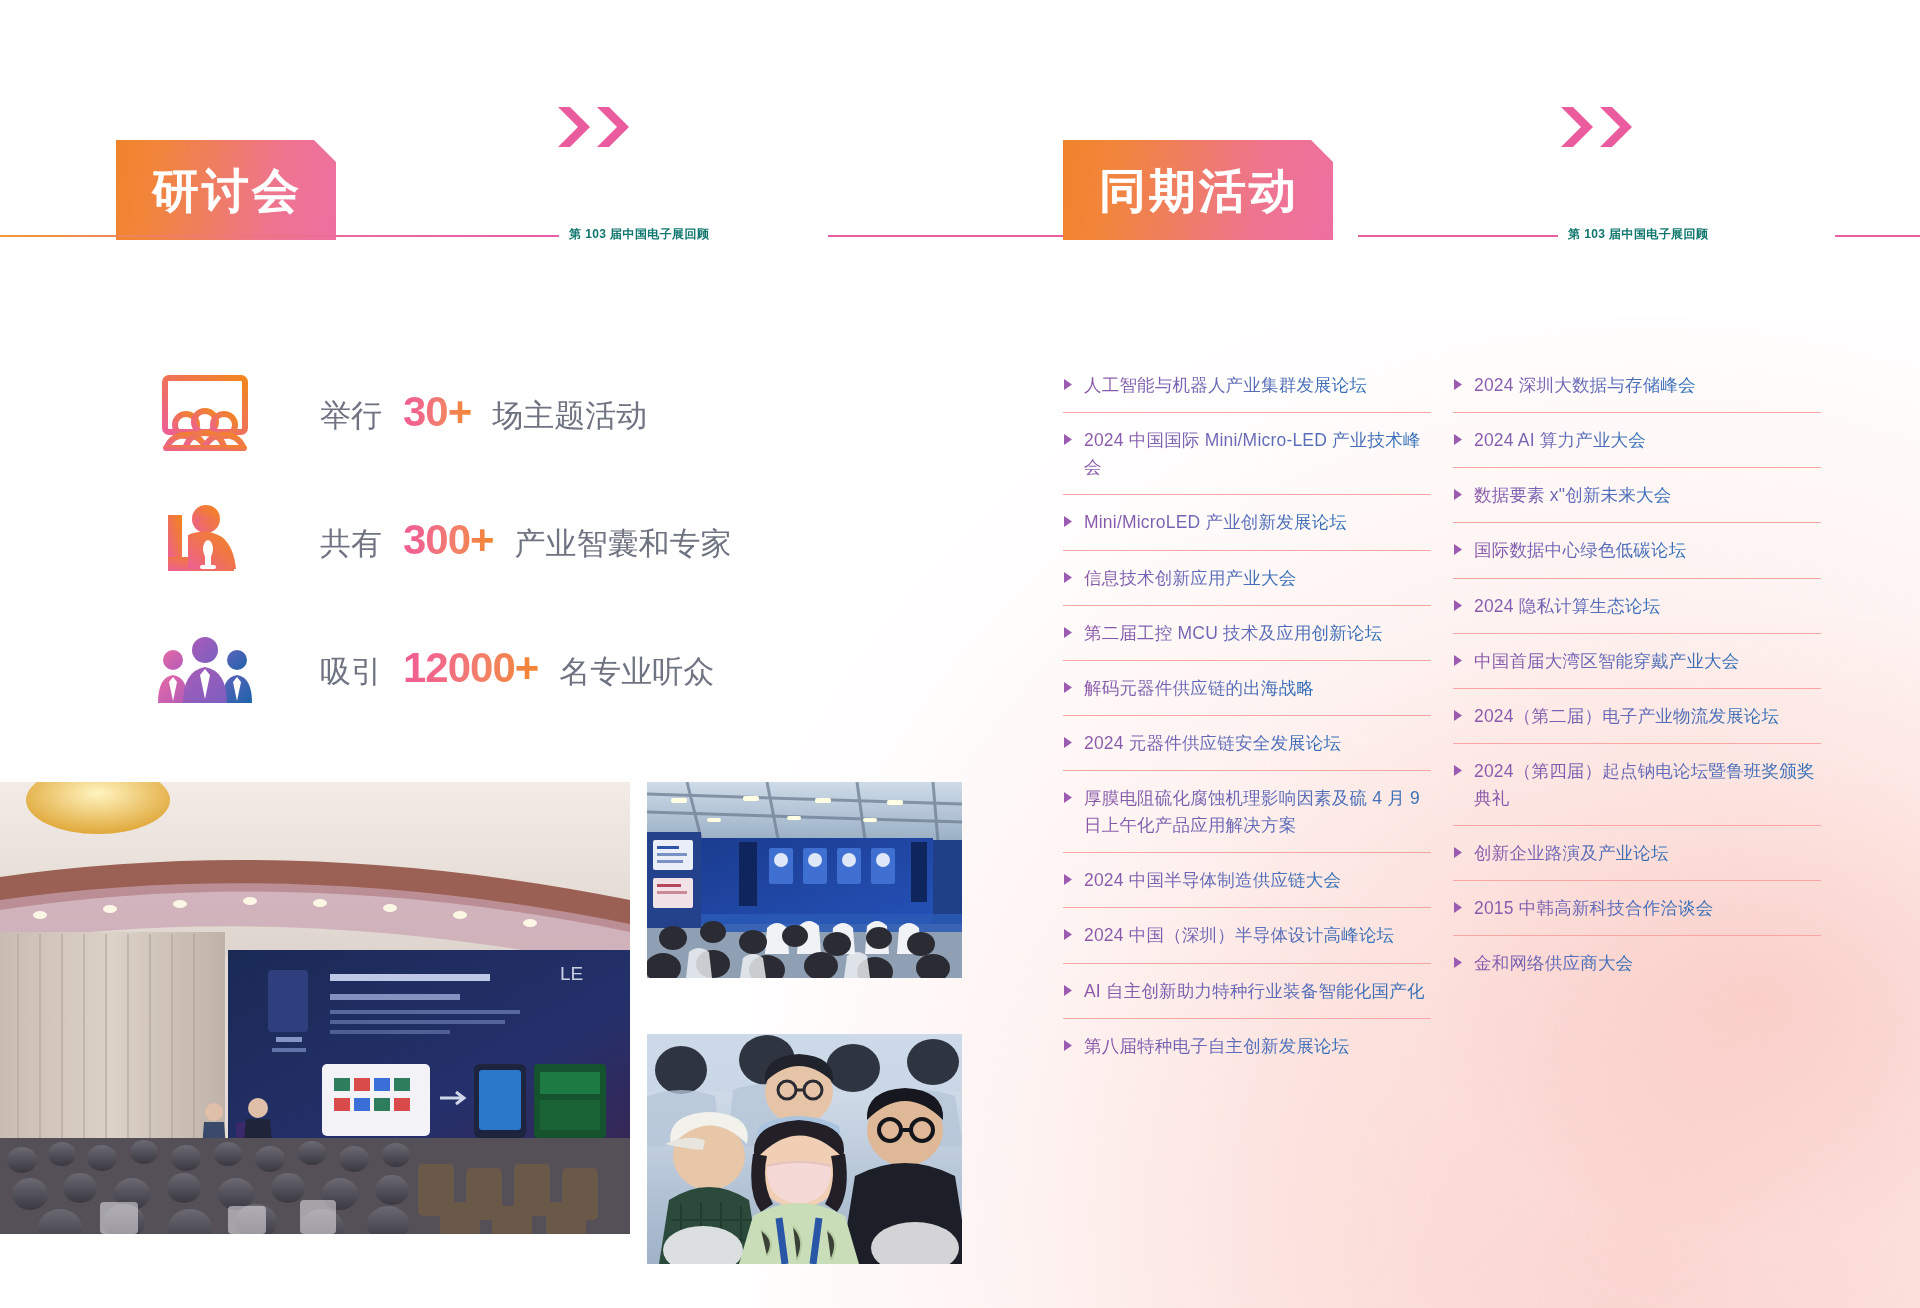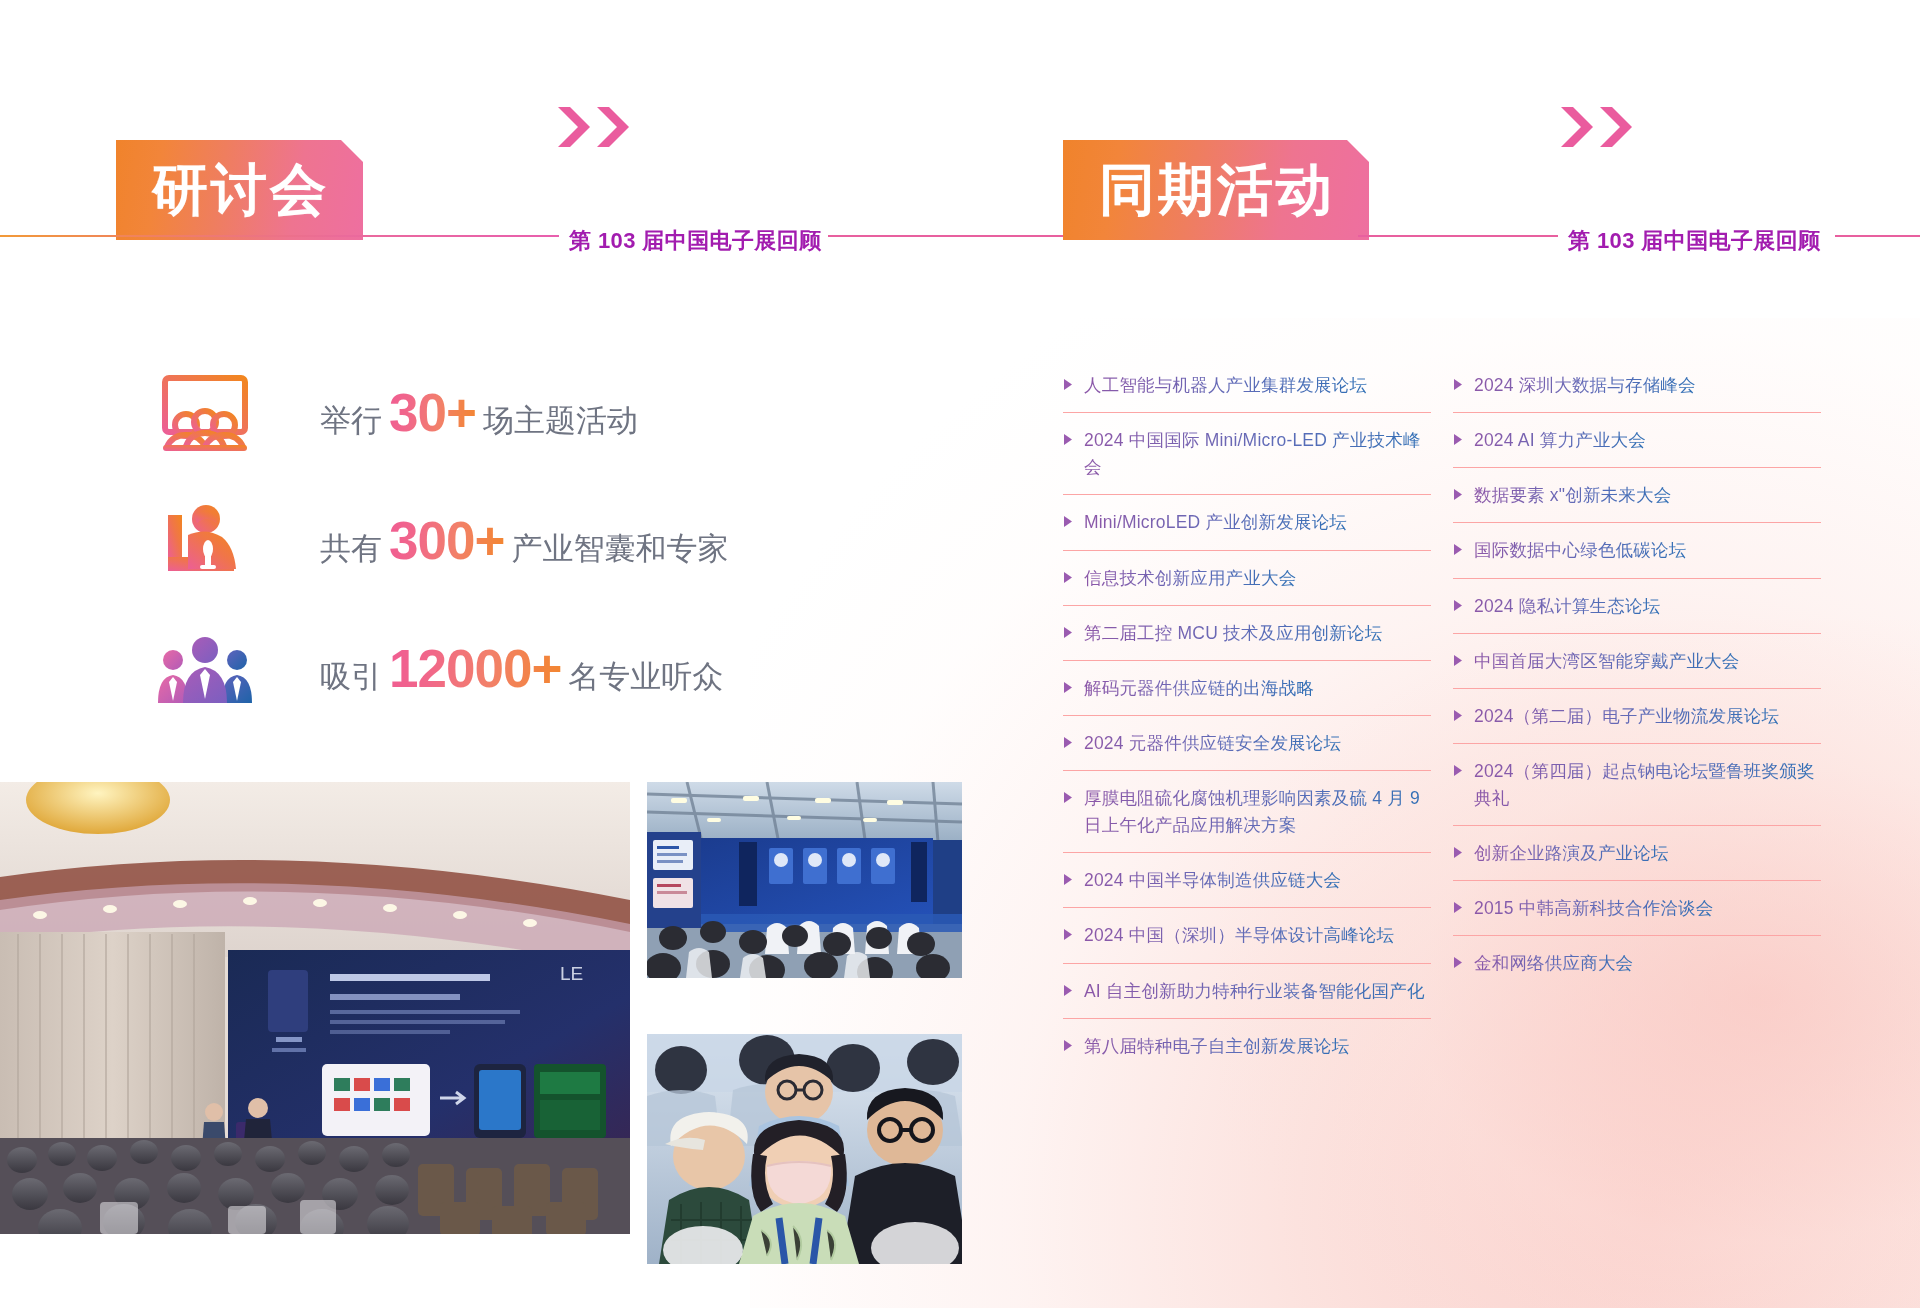--- a/index.html
+++ b/index.html
@@ -31,47 +31,47 @@
   .hdr { position:absolute; height:200px; }
   .badge {
     position:absolute; left:0; top:35px;
     height:100px; padding:0 34px 0 36px;
     display:flex; align-items:center;
     background:linear-gradient(100deg,#f0832b 0%,#f2853a 18%,#ef7e5e 42%,#ee7490 72%,#ee6fa0 100%);
     -webkit-clip-path:polygon(0 0, calc(100% - 22px) 0, 100% 22px, 100% 100%, 0 100%);
     clip-path:polygon(0 0, calc(100% - 22px) 0, 100% 22px, 100% 100%, 0 100%);
   }
   .badge-text {
-    color:#fff; font-size:56px; font-weight:bold; letter-spacing:3px;
+    color:#fff; font-size:47px; font-weight:bold; letter-spacing:3px;
     line-height:1; white-space:nowrap;
     text-shadow:0 0 1px rgba(255,255,255,.4);
   }
   .chev { position:absolute; display:flex; gap:5px; }
   .chev svg { display:block; }
   .hline {
     position:absolute; height:2px;
     background:linear-gradient(90deg,#f29a38 0%,#ef7f63 28%,#ea6a9c 62%,#e85fae 100%);
   }
   .hline.pinkonly { background:#e8609f; }
   .hsub {
-    position:absolute; font-size:22px; font-weight:bold; color:#a21caf;
+    position:absolute; font-size:12px; font-weight:bold; color:#0f766e;
     letter-spacing:.4px; white-space:nowrap; background:#fff; padding:0 10px;
   }
 
   
   .stats { position:absolute; left:150px; top:350px; }
   .stat-row { display:flex; align-items:center; height:128px; }
   .stat-ico { width:110px; height:88px; display:flex; align-items:center; justify-content:center; }
   .stat-txt {
     margin-left:60px; font-size:31px; color:#6f7482; font-weight:500;
     white-space:nowrap; display:flex; align-items:baseline;
   }
   .big {
-    font-size:53px; font-weight:bold; line-height:1;
-    margin:0 7px; letter-spacing:-1px;
+    font-size:42px; font-weight:bold; line-height:1;
+    margin:0 21px; letter-spacing:-1px;
     background:linear-gradient(95deg,#f05d92 0%,#f1678a 24%,#f2806a 58%,#f3862f 100%);
     -webkit-background-clip:text; background-clip:text; color:transparent;
   }
 
   
   .photos { position:absolute; left:0; top:782px; }
   .ph { position:absolute; overflow:hidden; }
   .ph1 { left:0; top:0; width:630px; height:552px; }
   .ph2 { left:647px; top:0; width:315px; height:196px; }
   .ph3 { left:647px; top:252px; width:315px; height:230px; }

